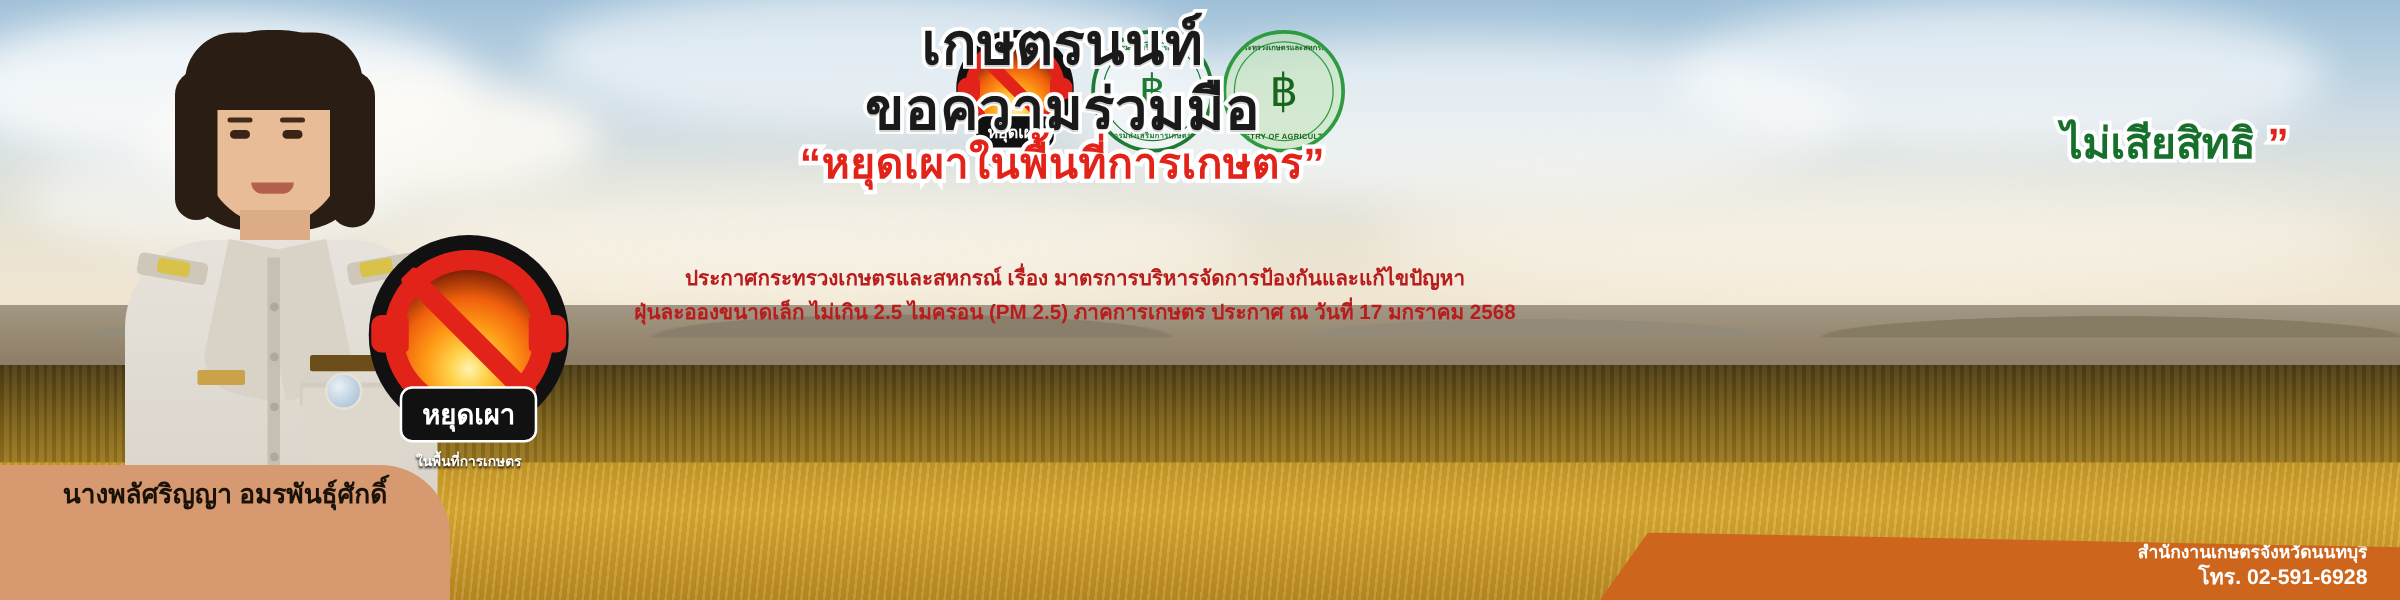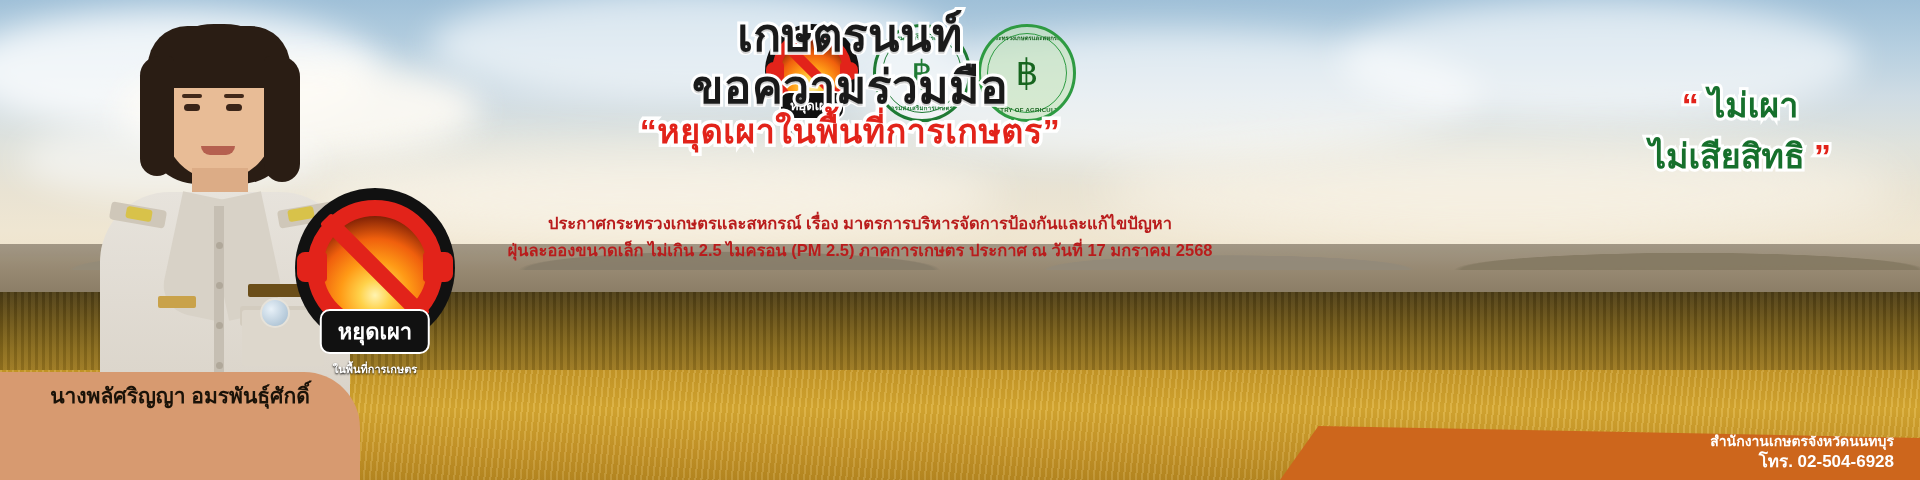--- a/index.html
+++ b/index.html
@@ -351,26 +351,25 @@
     <div class="h-line2">ขอความร่วมมือ</div>
     <div class="h-line3">“หยุดเผาในพื้นที่การเกษตร”</div>
   </div>
 
   <div class="body-text">
     <div>ประกาศกระทรวงเกษตรและสหกรณ์ เรื่อง   มาตรการบริหารจัดการป้องกันและแก้ไขปัญหา</div>
     <div>ฝุ่นละอองขนาดเล็ก ไม่เกิน 2.5 ไมครอน (PM 2.5) ภาคการเกษตร ประกาศ ณ วันที่ 17 มกราคม 2568</div>
   </div>
 
   <div class="slogan">
-    <div class="s1"><span class="q">“</span> <span>ไม่เผา</span></div>
     <div class="s2"><span>ไม่เสียสิทธิ</span> <span class="q">”</span></div>
   </div>
 
   <div class="nameplate">
     <div class="n1">นางพลัศริญญา อมรพันธุ์ศักดิ์</div>
   </div>
 
   <div class="contact">
     <div class="c1">สำนักงานเกษตรจังหวัดนนทบุรี</div>
-    <div class="c2">โทร. 02-504-6928</div>
+    <div class="c2">โทร. 02-591-6928</div>
   </div>
 
 </div>
 
 </body></html>

